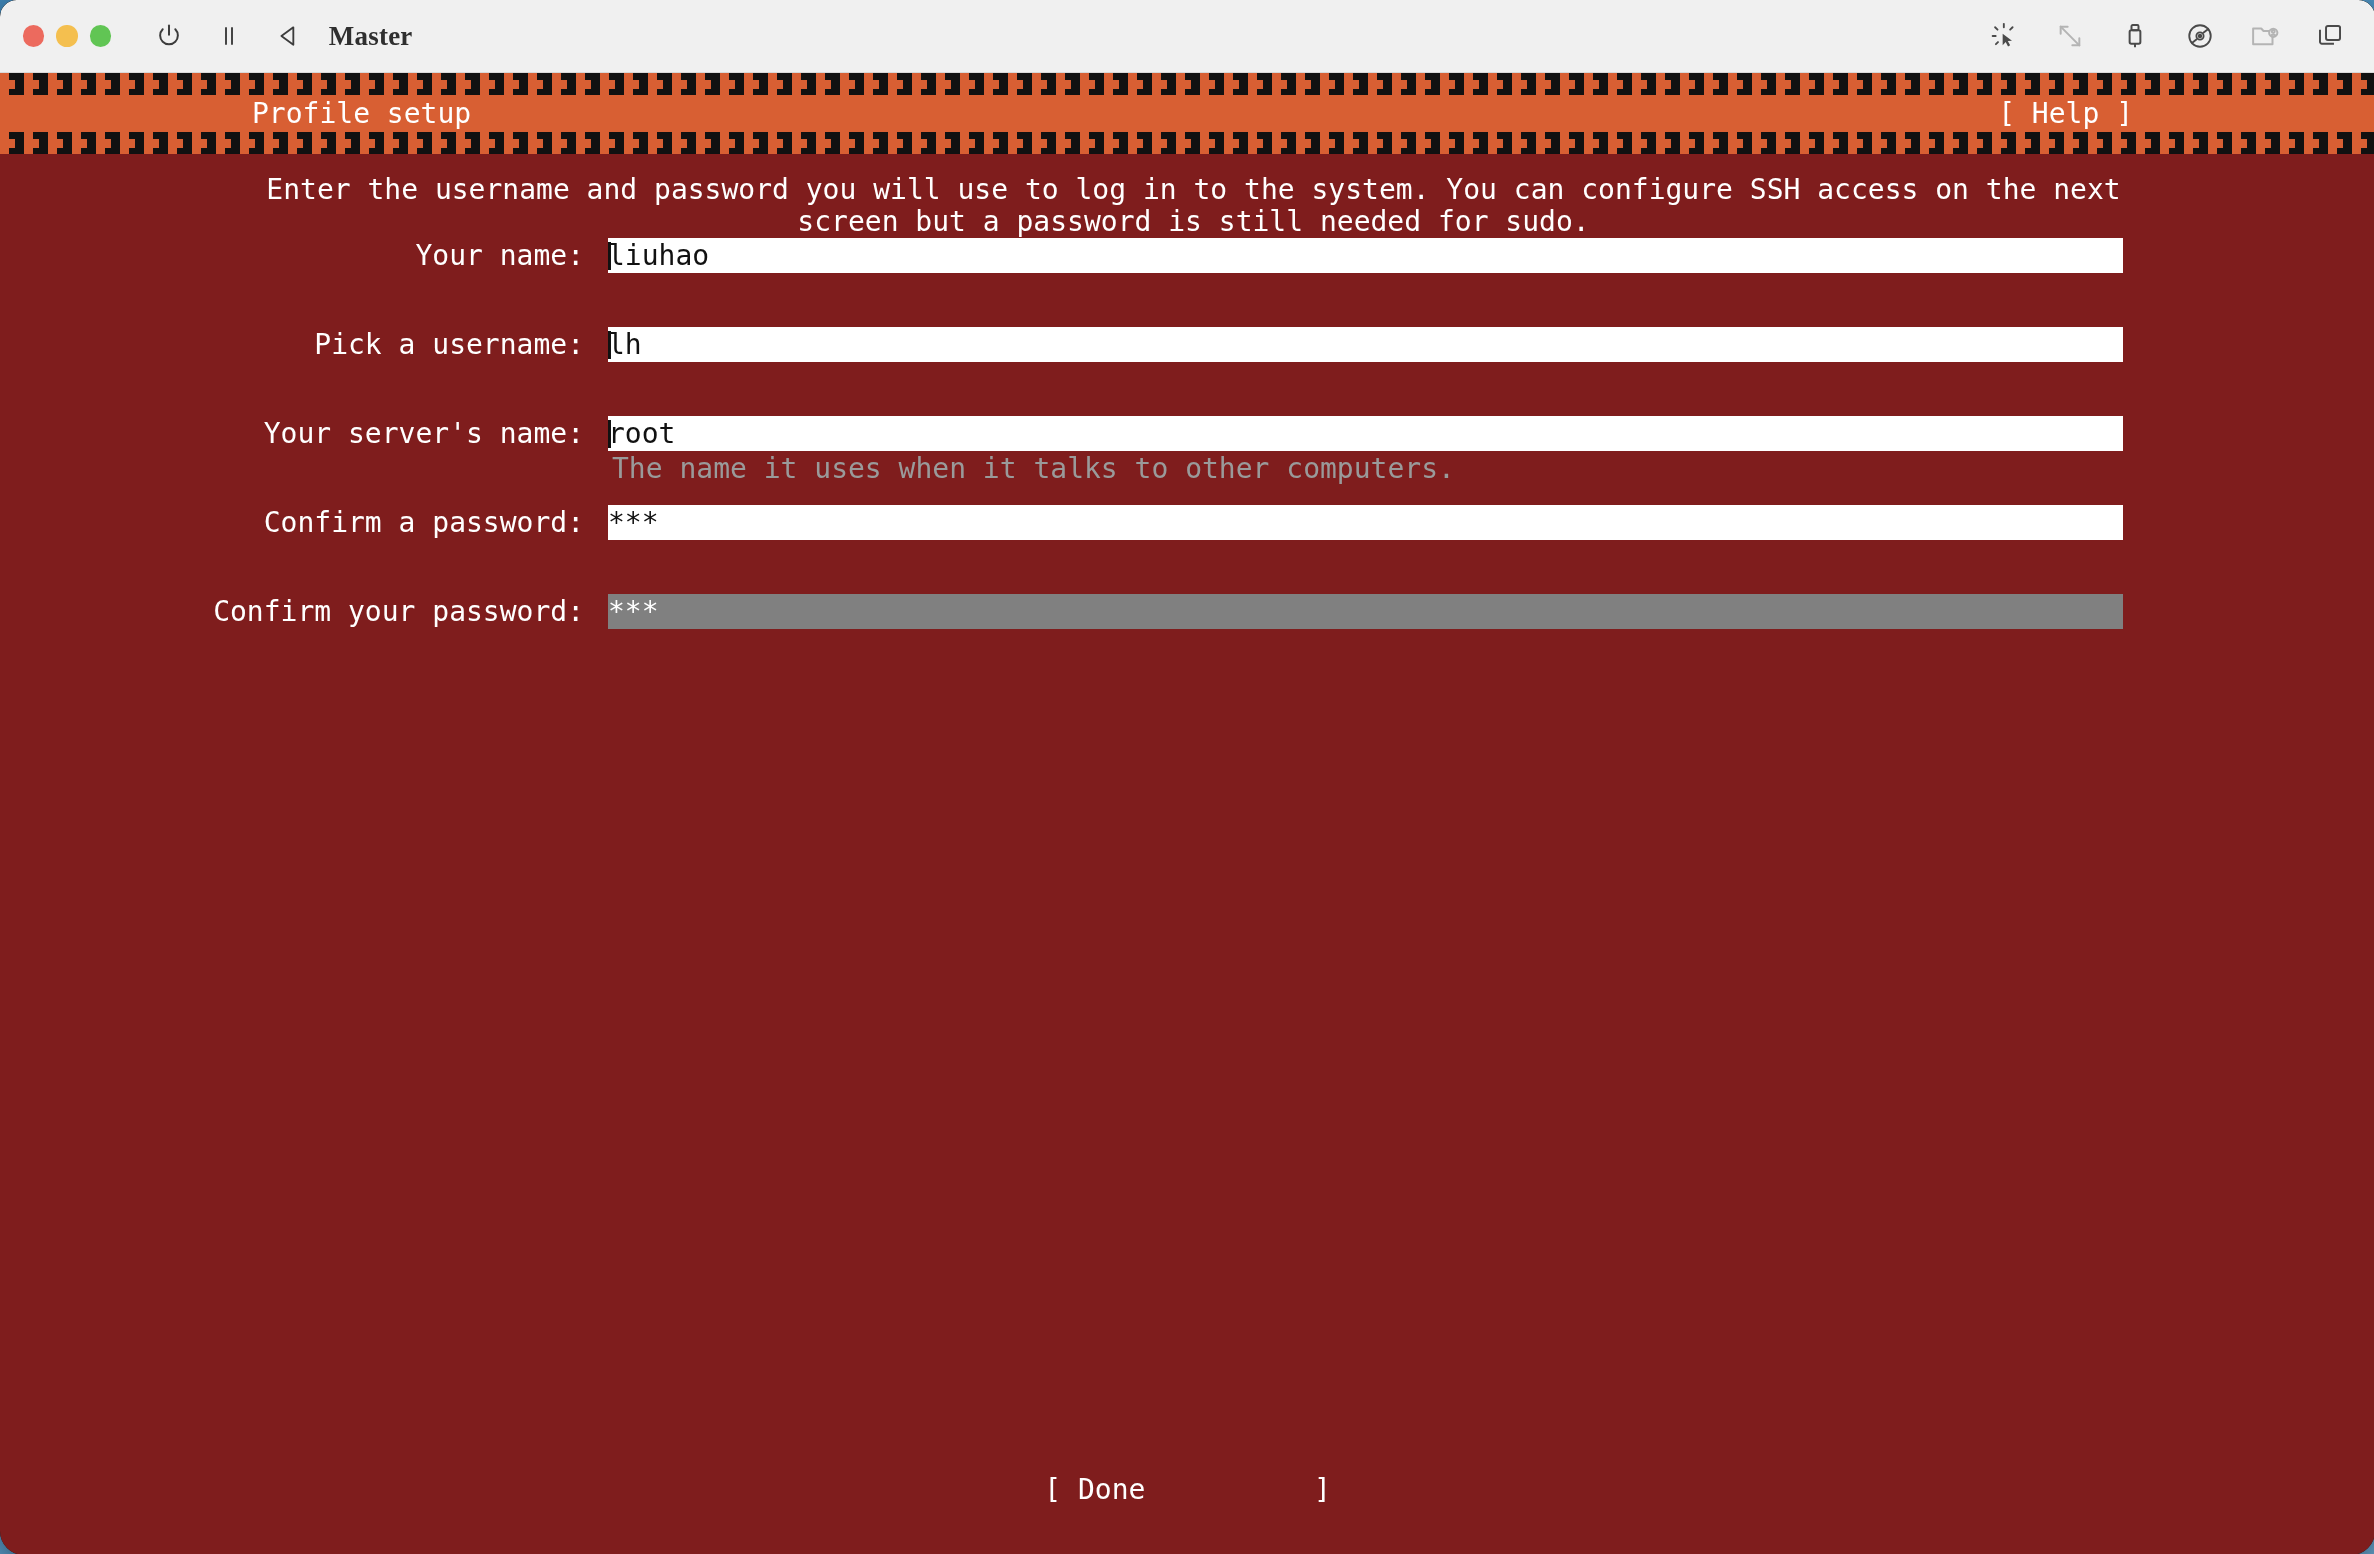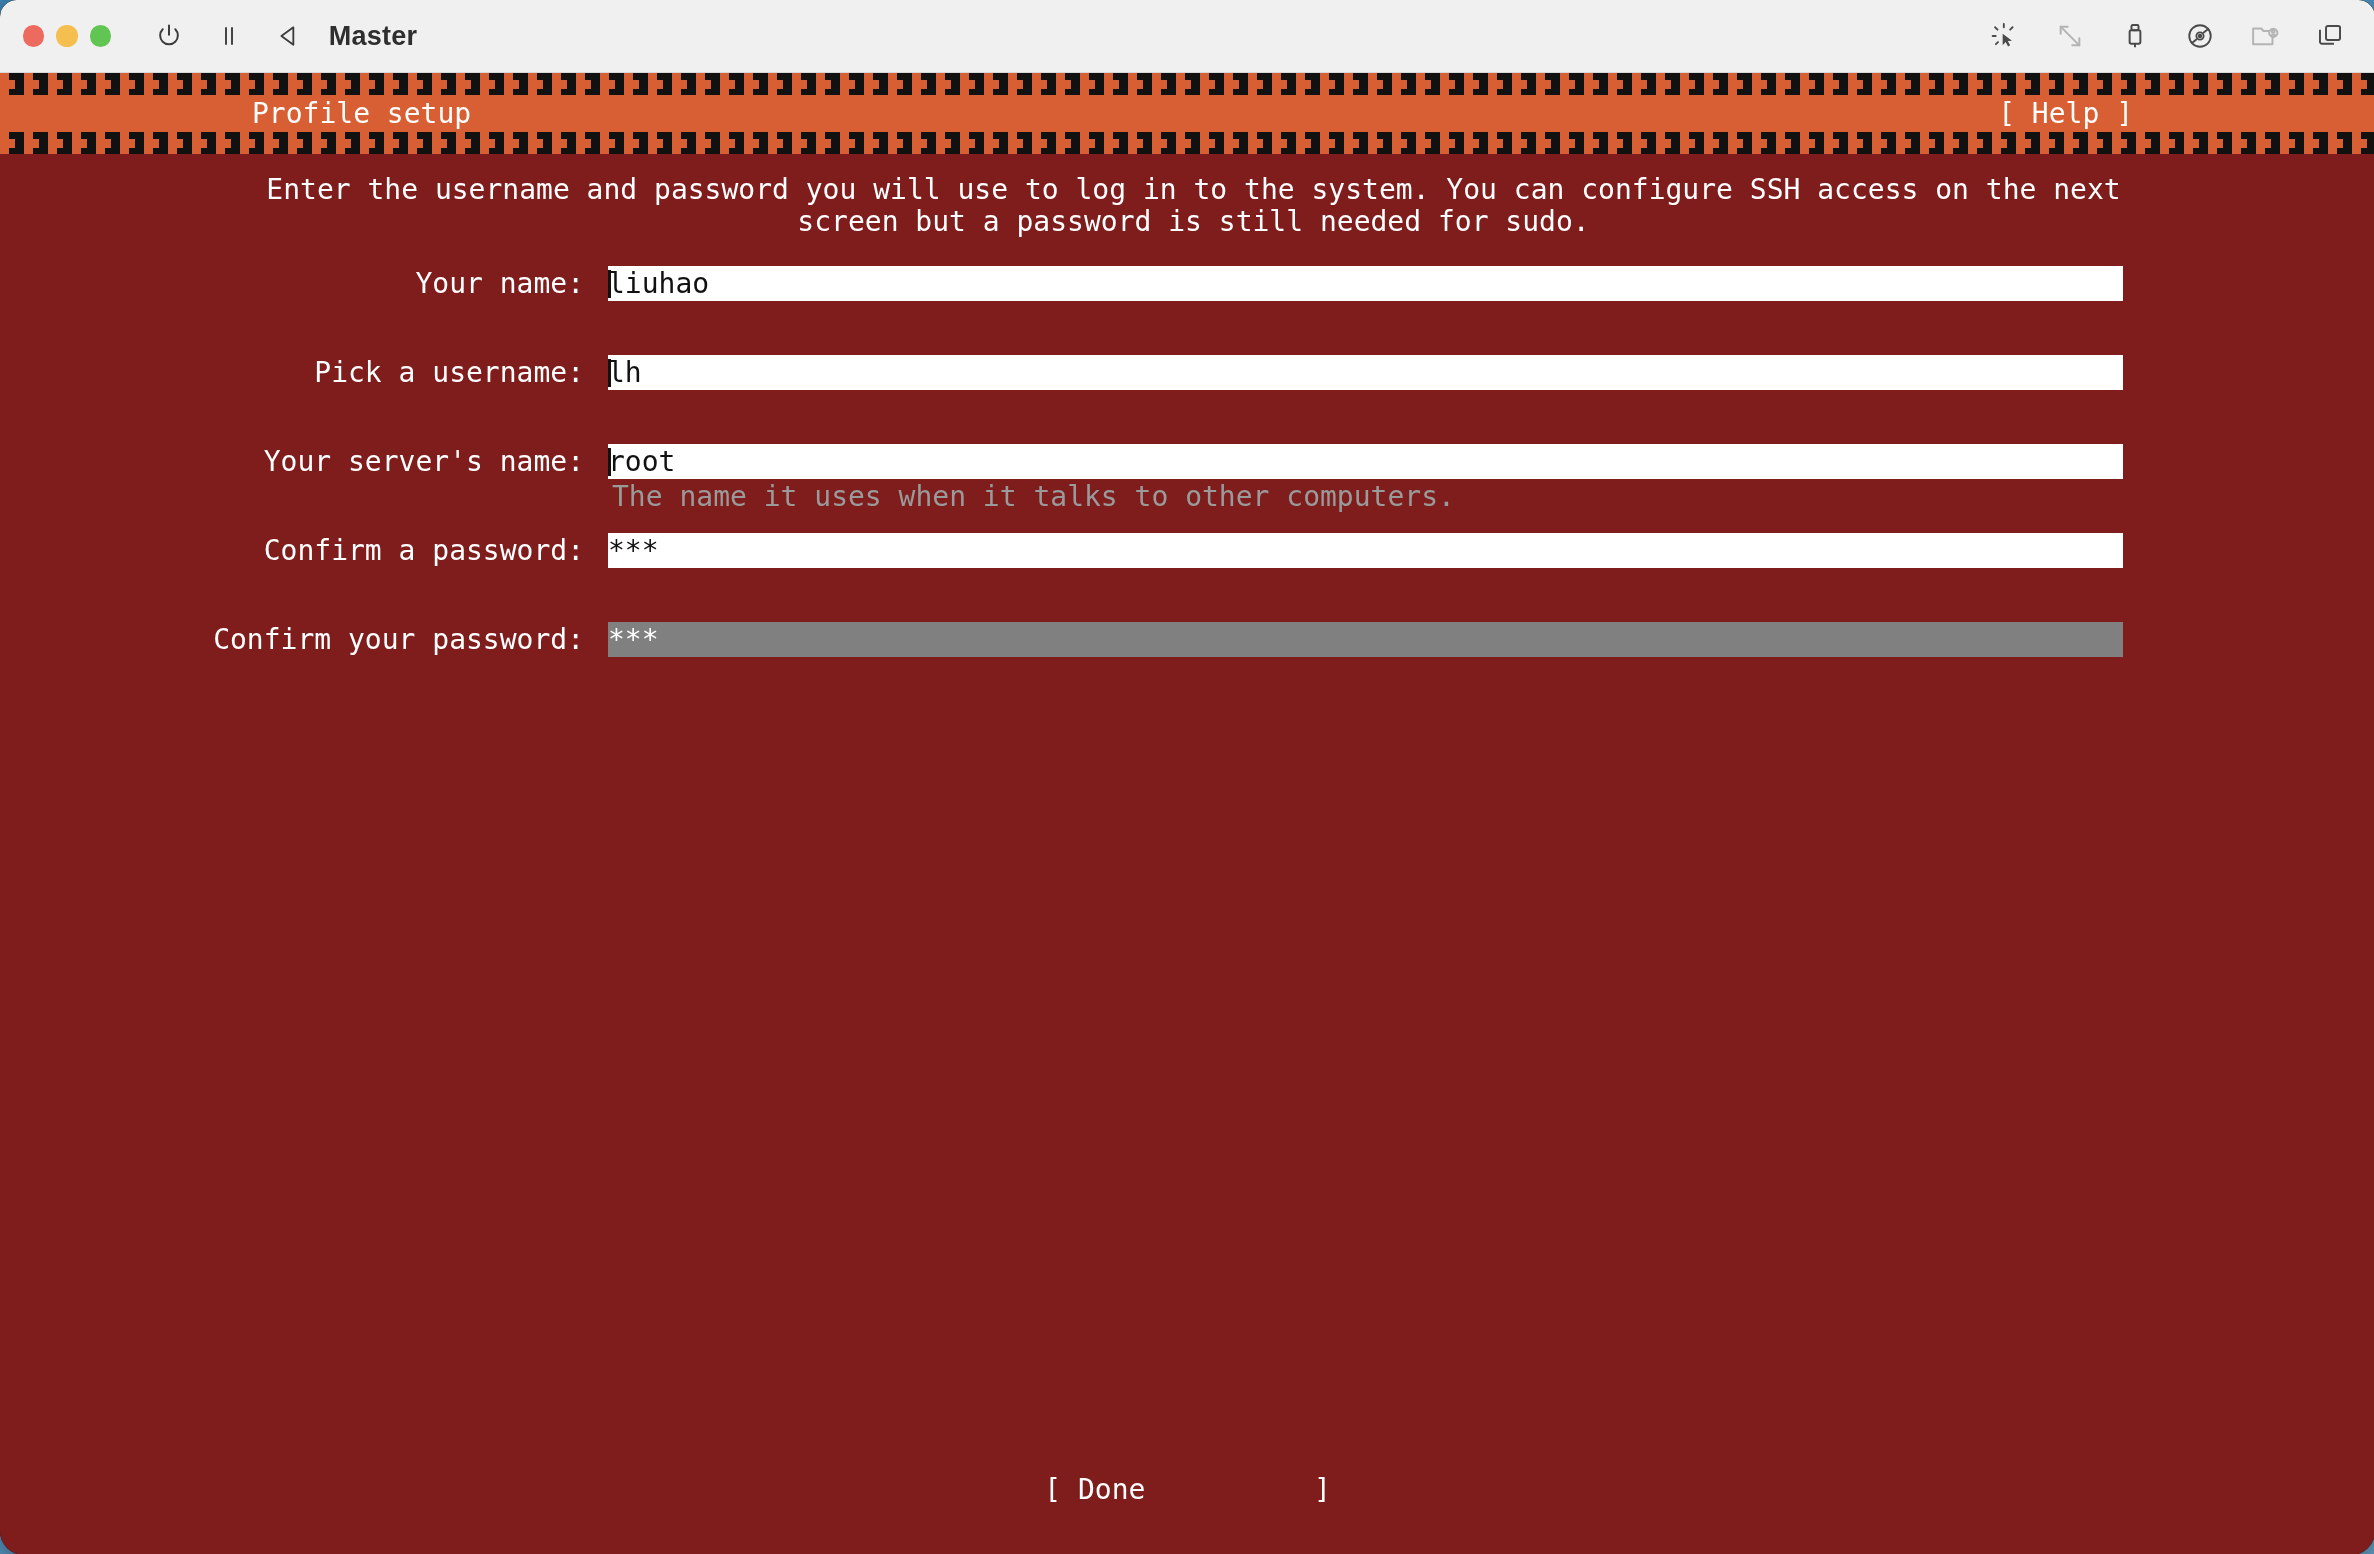--- a/index.html
+++ b/index.html
@@ -64,21 +64,21 @@
     justify-content: center;
     width: 43px; height: 43px;
     color: #3c3c3c;
   }
   #power-btn  { margin-left: 37px; }
   #pause-btn  { margin-left: 16.7px; }
   #back-btn   { margin-left: 16.7px; }
 
   #vm-title {
     margin-left: 18.6px;
-    font-family: Liberation Sans, sans-serif;
+    font-family: Liberation Serif, serif;
     font-weight: bold;
     font-size: 27px;
     color: #2f2f2f;
     letter-spacing: 0.2px;
     text-align: center;
   }
 
   #titlebar-right {
     position: absolute;
     right: 24px;
@@ -157,21 +157,20 @@
     width: 1883px;
     white-space: pre-wrap;
     color: #ffffff;
     font-size: 28px;
     line-height: 32px;
     text-align: center;
   }
 
   
   #form {
-    margin-top: 28px;
     position: relative;
   }
   .field-row {
     position: relative;
     height: 89px;
   }
   .field-label {
     position: absolute;
     left: 0;
     width: 584px;

